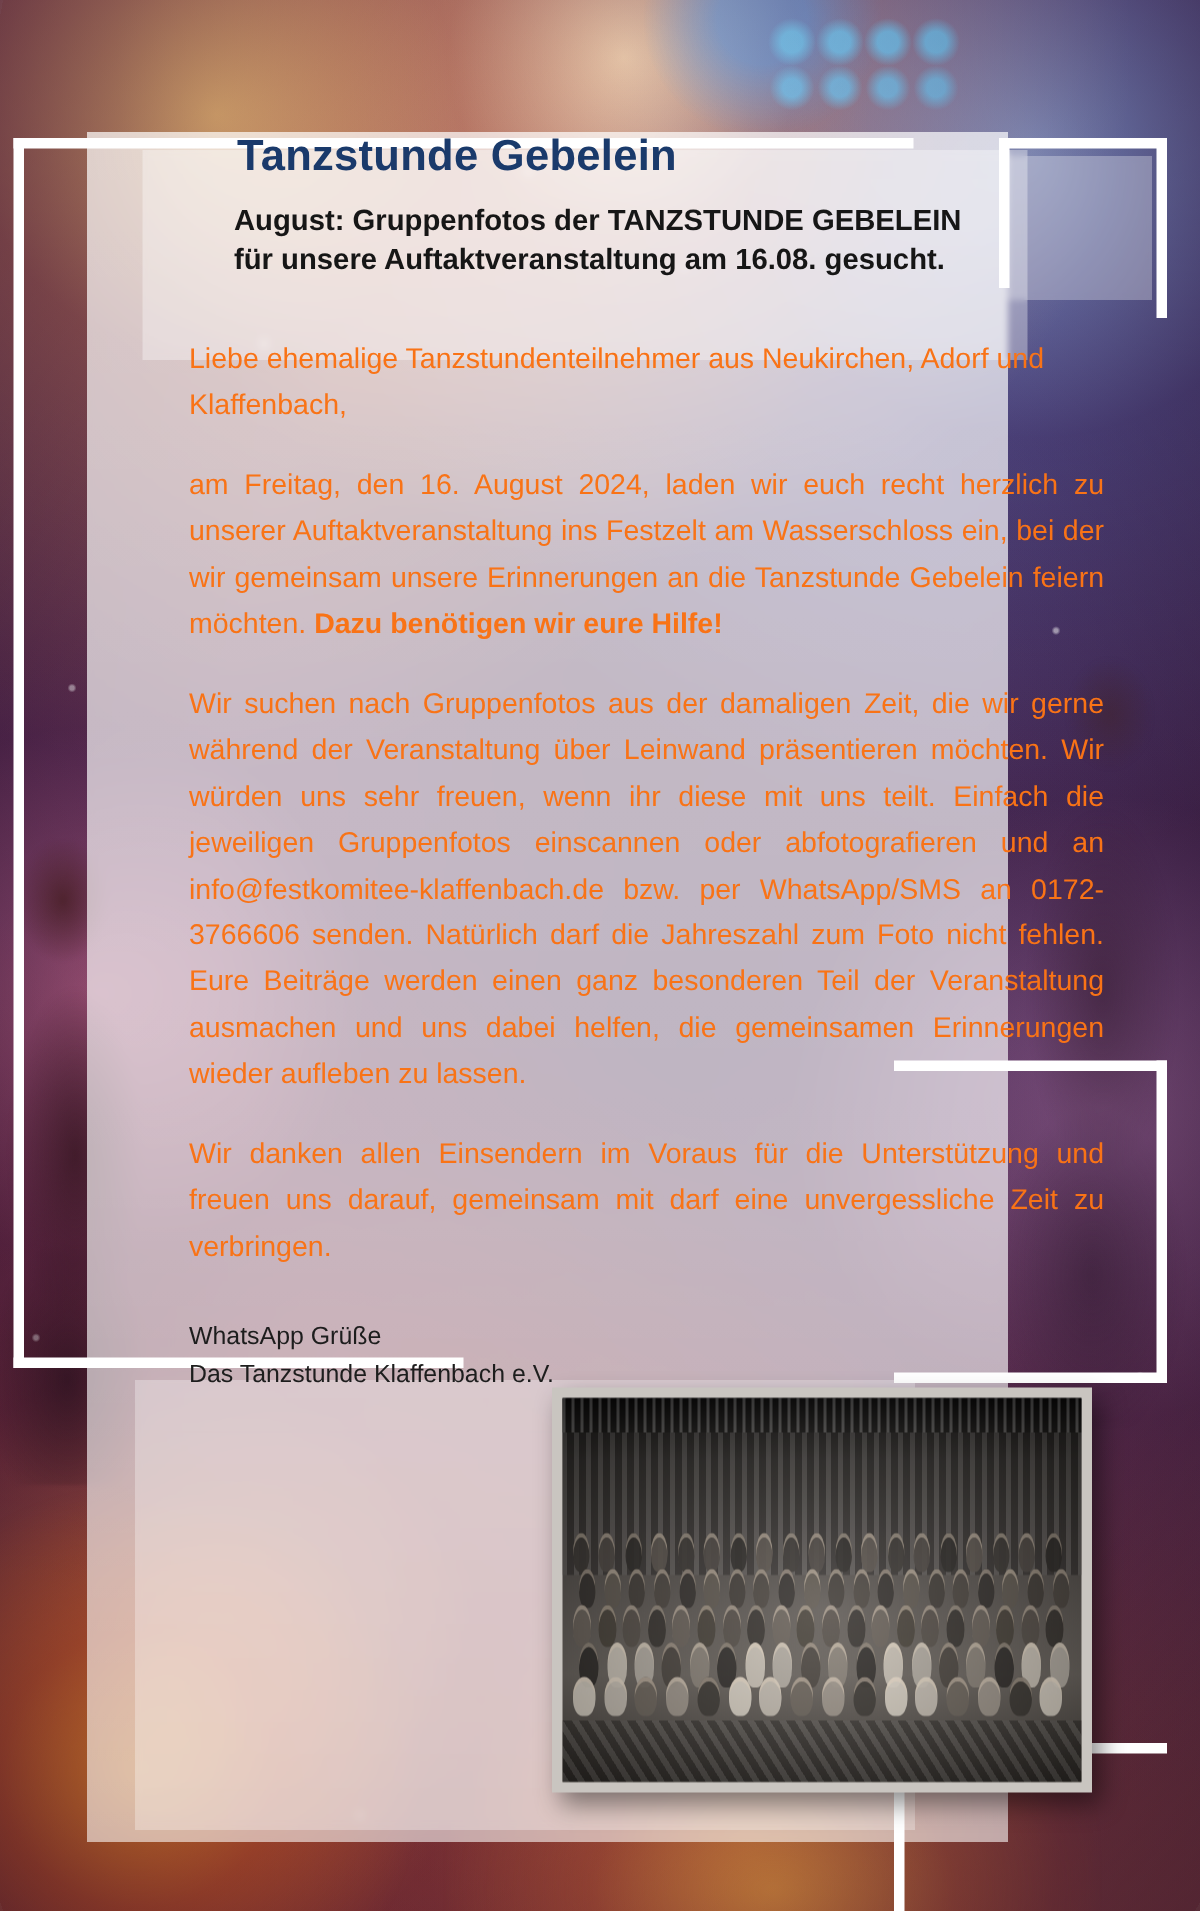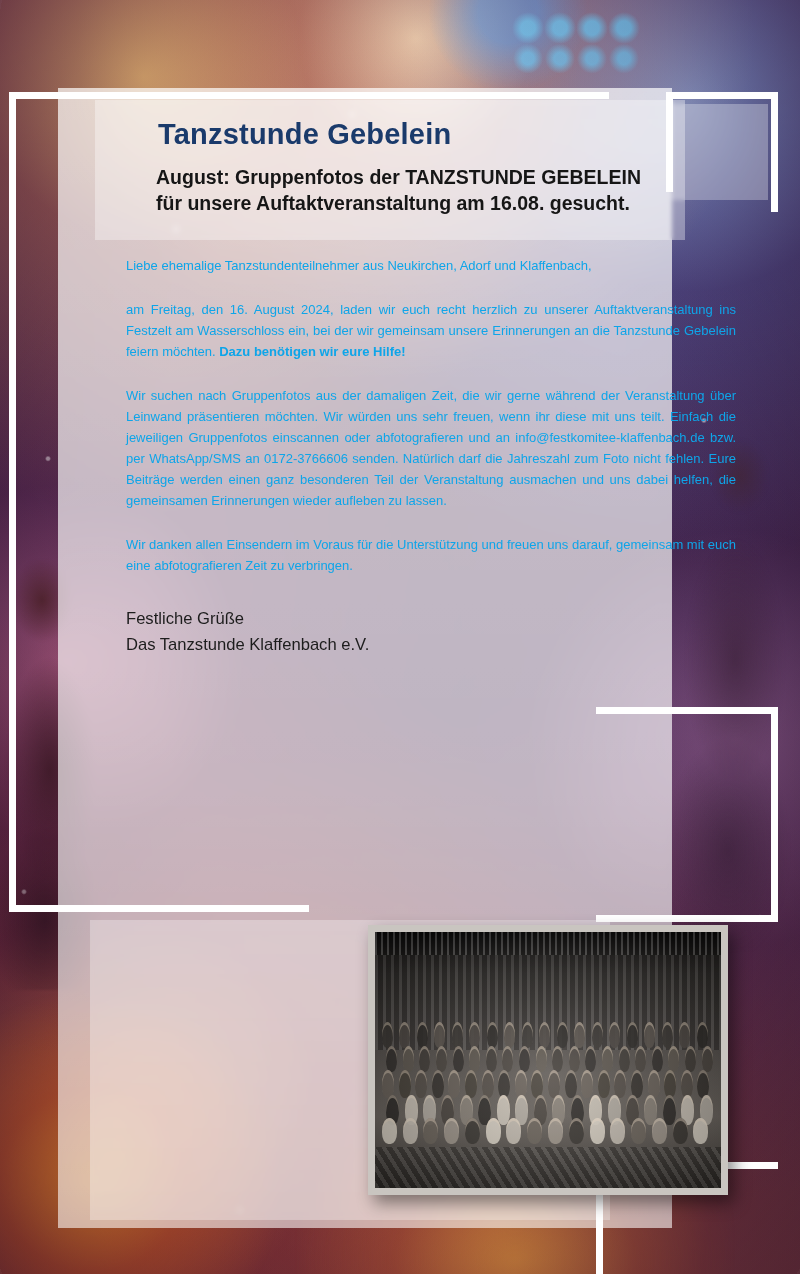--- a/index.html
+++ b/index.html
@@ -159,46 +159,46 @@
   .panel-bottom-extra {
     left: 90px; top: 920px;
     width: 520px; height: 300px;
     background: rgba(255,255,255,0.30);
   }
 
   
   .content {
     position: absolute;
     left: 122px;
-    top: 118px;
+    top: 88px;
     width: 616px;
     color: #1b1b1b;
   }
   .title {
     font-size: 29px;
     font-weight: bold;
     color: #1a3a6b;
     letter-spacing: .2px;
     margin: 0 0 14px 36px;
   }
   .subtitle {
     font-size: 19.5px;
     font-weight: bold;
     line-height: 1.33;
     color: #161616;
     margin: 0 0 38px 34px;
     width: 584px;
   }
   .para {
-    font-size: 13px;
+    font-size: 19px;
     line-height: 1.62;
     text-align: justify;
     margin: 0 0 23px 4px;
     width: 610px;
-    color: #0ea5e9;
+    color: #f97316;
   }
   .para.left-align { text-align: left; }
   .para b { font-weight: bold; }
   .sig {
     font-size: 16.6px;
     line-height: 1.52;
     margin: 30px 0 0 4px;
     color: #1d1d1d;
   }
 
@@ -295,24 +295,24 @@
     </div>
 
     <p class="para left-align">Liebe ehemalige Tanzstundenteilnehmer aus Neukirchen, Adorf und Klaffenbach,</p>
 
     <p class="para">
       <span>am Freitag, den 16. August 2024, laden wir euch recht herzlich zu unserer Auftaktveranstaltung ins Festzelt am Wasserschloss ein, bei der wir gemeinsam unsere Erinnerungen an die Tanzstunde Gebelein feiern möchten. </span><b>Dazu benötigen wir eure Hilfe!</b>
     </p>
 
     <p class="para">Wir suchen nach Gruppenfotos aus der damaligen Zeit, die wir gerne während der Veranstaltung über Leinwand präsentieren möchten. Wir würden uns sehr freuen, wenn ihr diese mit uns teilt. Einfach die jeweiligen Gruppenfotos einscannen oder abfotografieren und an info@festkomitee-klaffenbach.de bzw. per WhatsApp/SMS an 0172-3766606 senden. Natürlich darf die Jahreszahl zum Foto nicht fehlen. Eure Beiträge werden einen ganz besonderen Teil der Veranstaltung ausmachen und uns dabei helfen, die gemeinsamen Erinnerungen wieder aufleben zu lassen.</p>
 
-    <p class="para">Wir danken allen Einsendern im Voraus für die Unterstützung und freuen uns darauf, gemeinsam mit euch eine abfotografieren Zeit zu verbringen.</p>
+    <p class="para">Wir danken allen Einsendern im Voraus für die Unterstützung und freuen uns darauf, gemeinsam mit darf eine unvergessliche Zeit zu verbringen.</p>
 
     <div class="sig">
-      <span>Festliche Grüße</span><br>
+      <span>WhatsApp Grüße</span><br>
       <span>Das Tanzstunde Klaffenbach e.V.</span>
     </div>
   </div>
 
   <div class="photo-wrap">
     <div class="photo">
       <div class="ph-curtain"></div>
       <div class="ph-pelmet"></div>
       <div class="ph-crowd" id="crowd">
           <span style="left: 2%; top: 2%; width: 11px; height: 26px; background: rgb(58, 54, 50); box-shadow: rgba(255, 235, 210, 0.45) 0px 3px 0px inset; opacity: 0.93;"></span>

